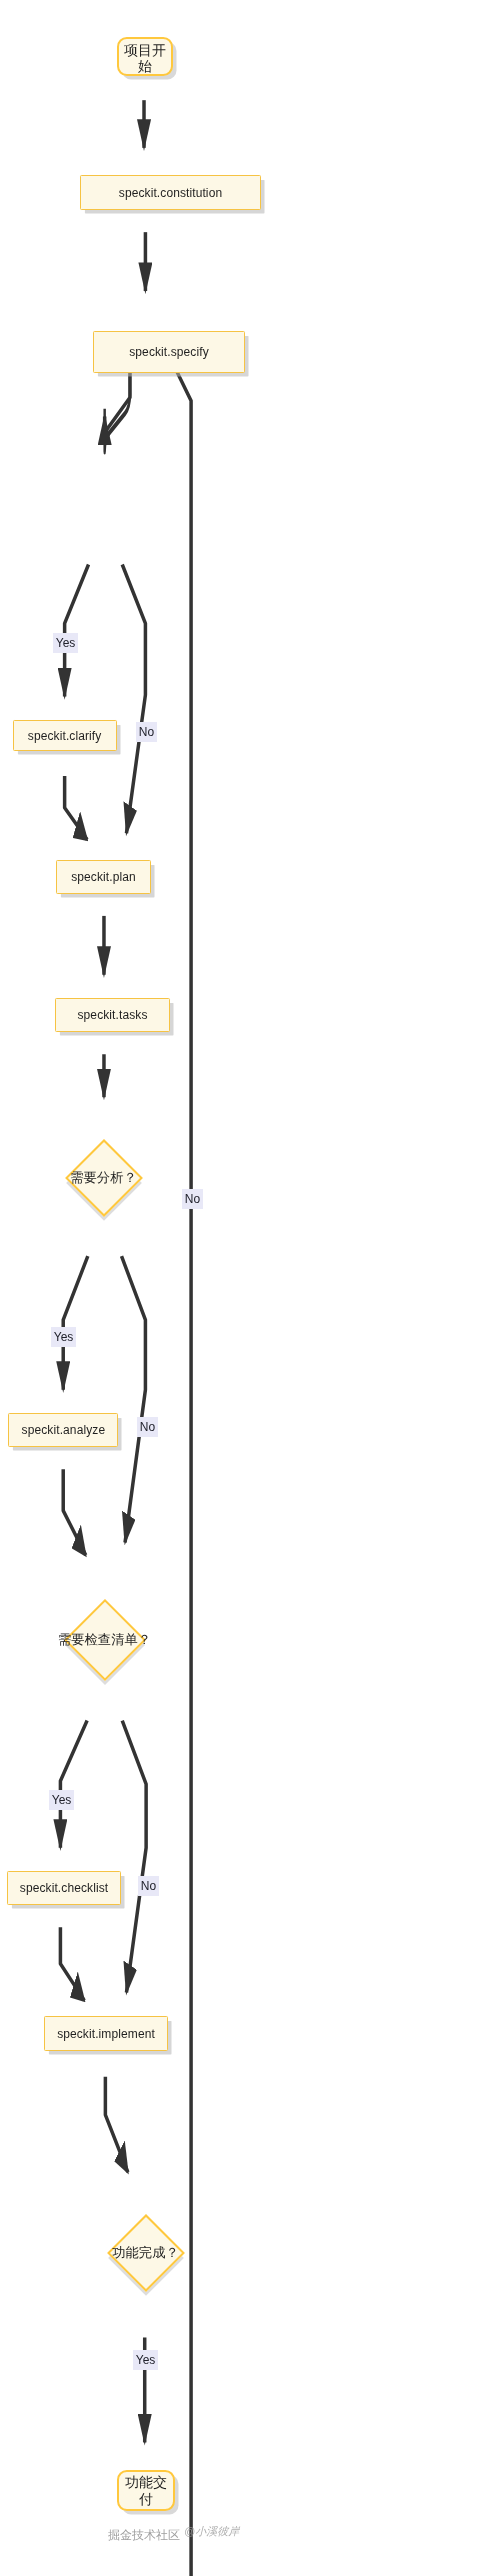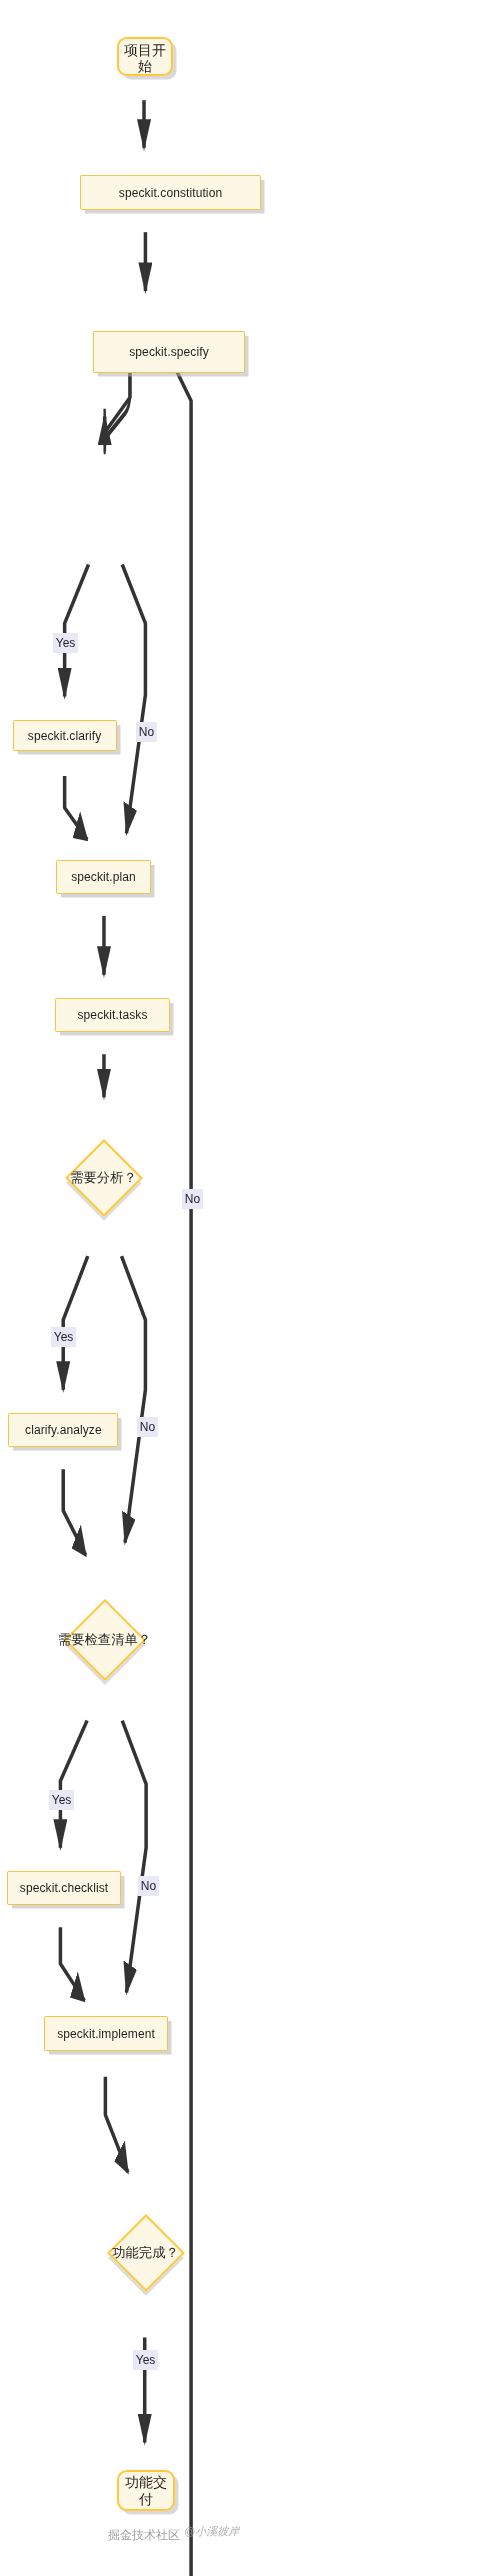--- a/index.html
+++ b/index.html
@@ -187,21 +187,21 @@
   <div class="node proc" style="left: 55px; top: 998px; width: 115px; height: 34px;">
     <span>speckit.tasks</span>
   </div>
 
   <div class="node dec" style="left: 48px; top: 1143px; width: 111px; height: 69px;">
     <div class="diamond-shape" style="width:51px; height:51px;"></div>
     <span class="dec-label">需要分析？</span>
   </div>
 
   <div class="node proc" style="left: 8.4px; top: 1413px; width: 110px; height: 34px;">
-    <span>clarify.analyze</span>
+    <span>speckit.analyze</span>
   </div>
 
   <div class="node dec" style="left: 42px; top: 1603px; width: 125px; height: 73px;">
     <div class="diamond-shape" style="width:54px; height:54px;"></div>
     <span class="dec-label">需要检查清单？</span>
   </div>
 
   <div class="node proc" style="left: 7px; top: 1871px; width: 114px; height: 34px;">
     <span>speckit.checklist</span>
   </div>

